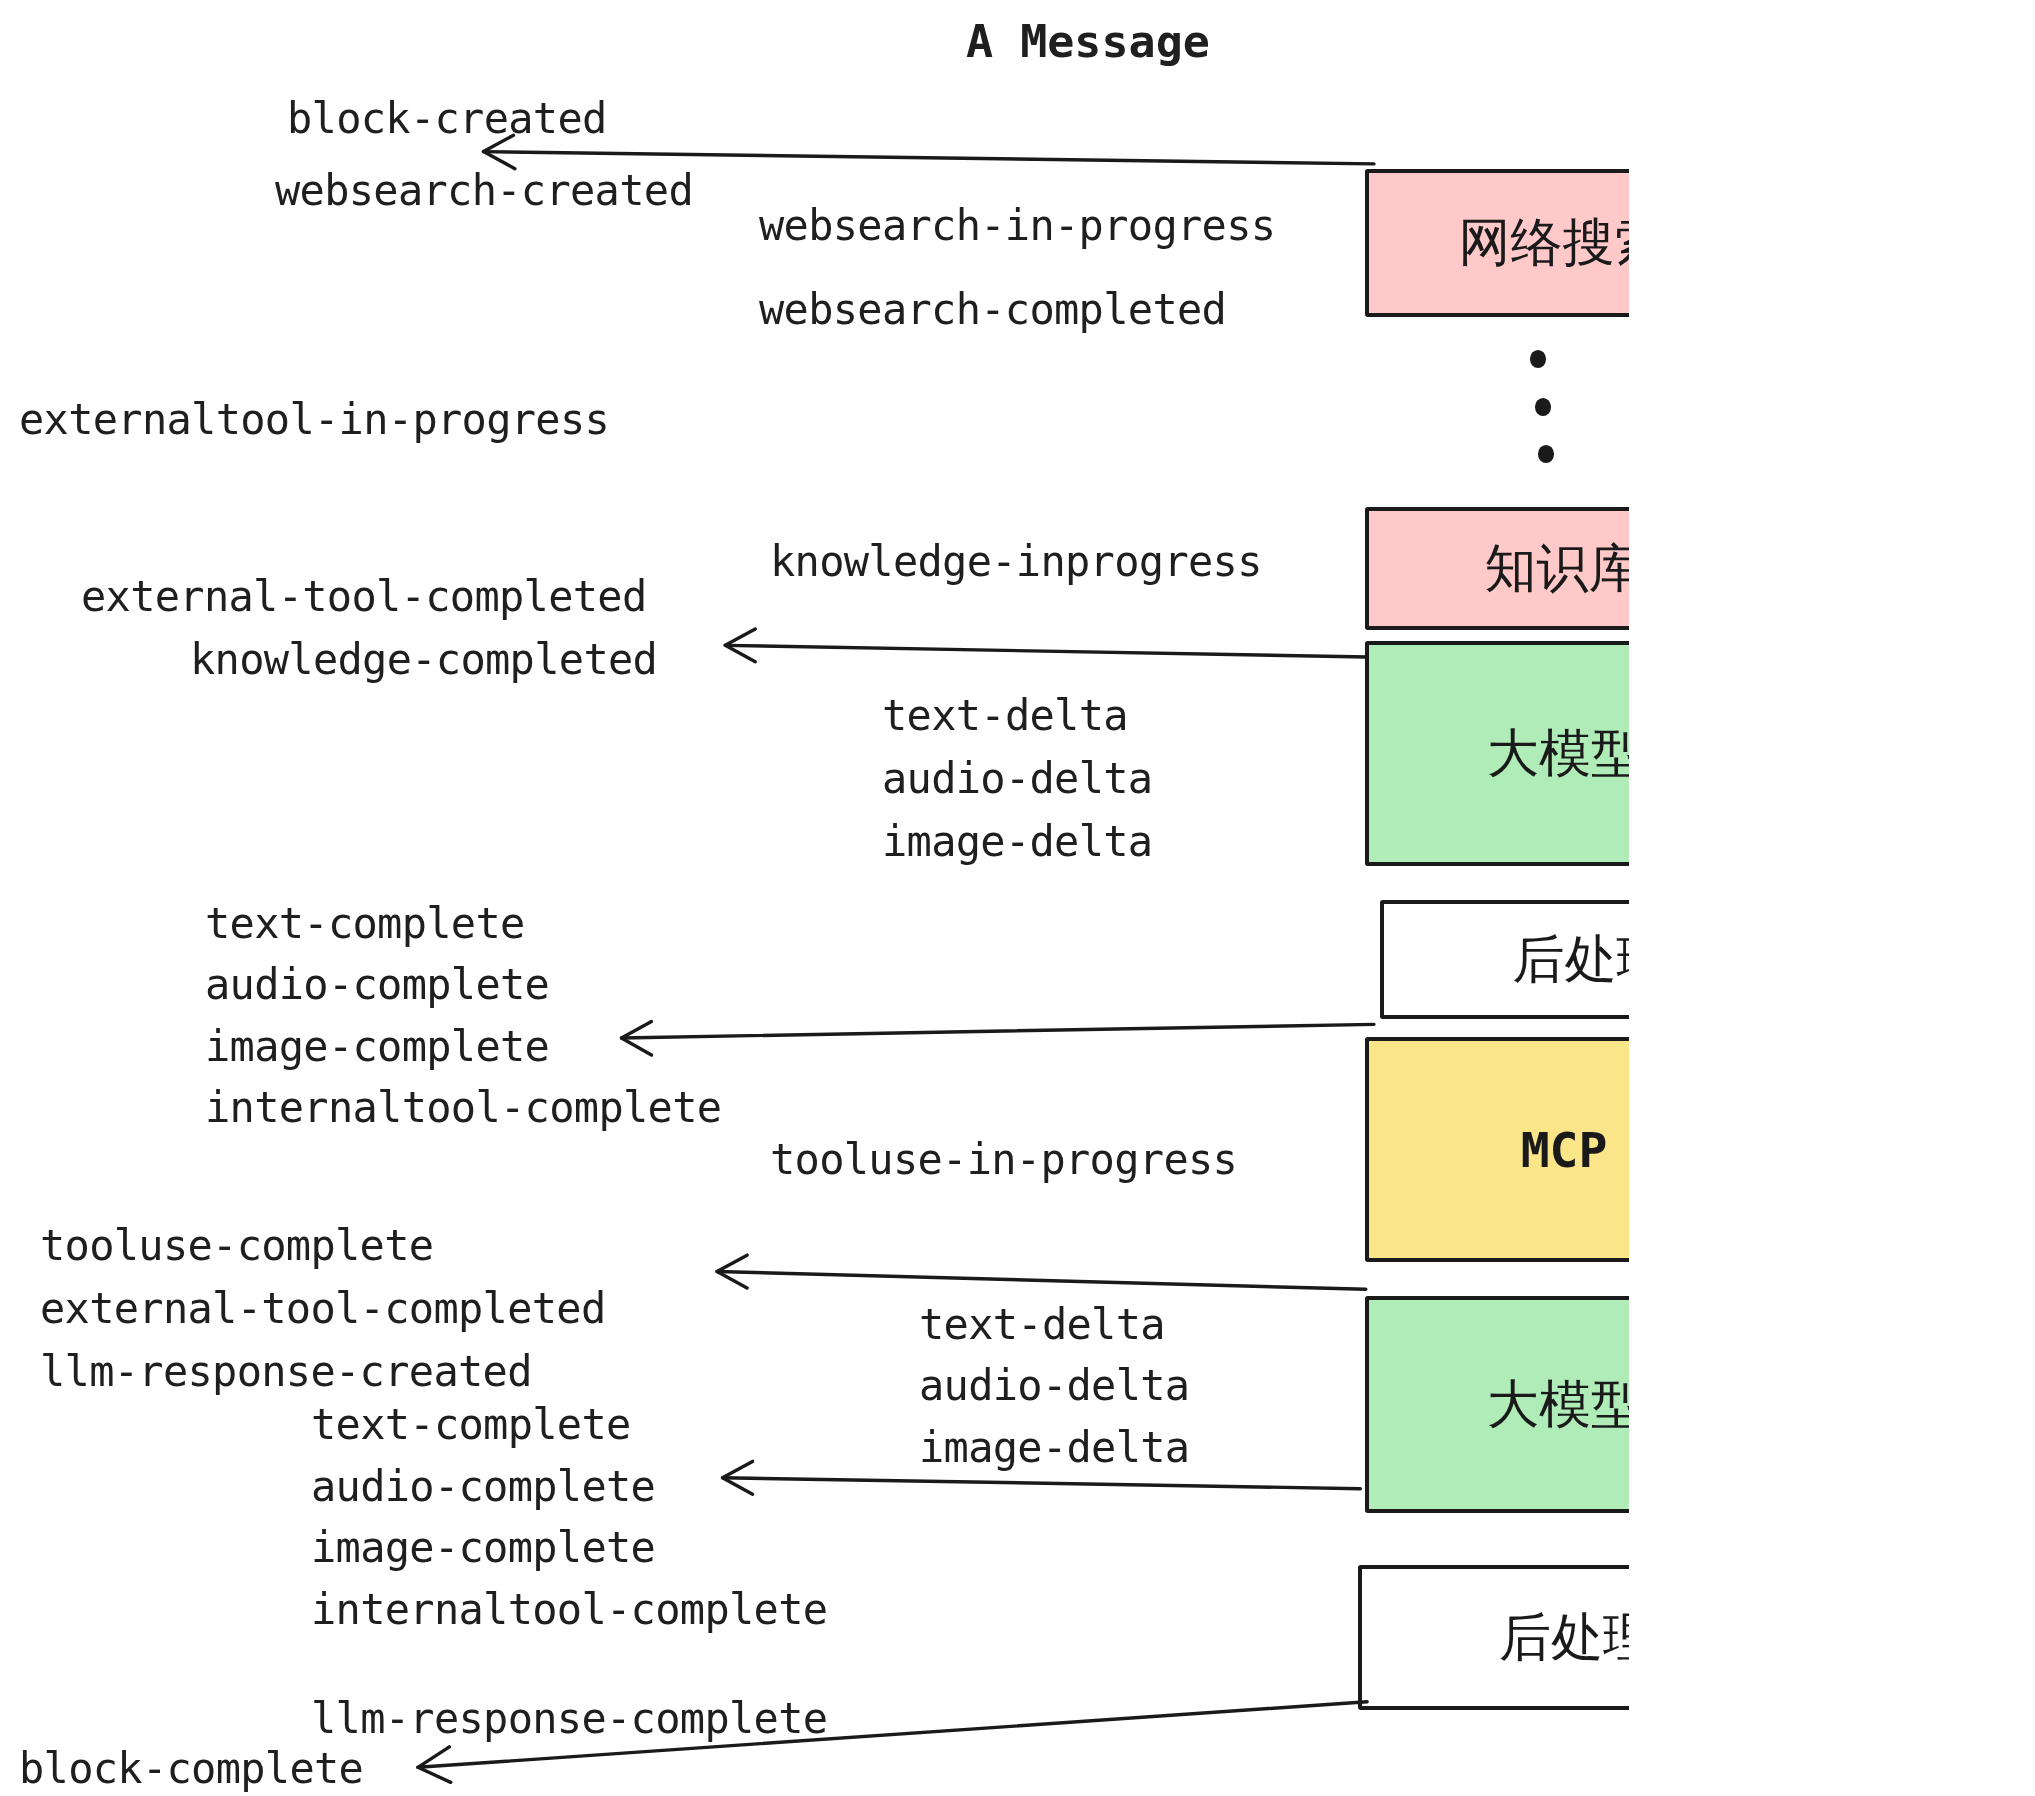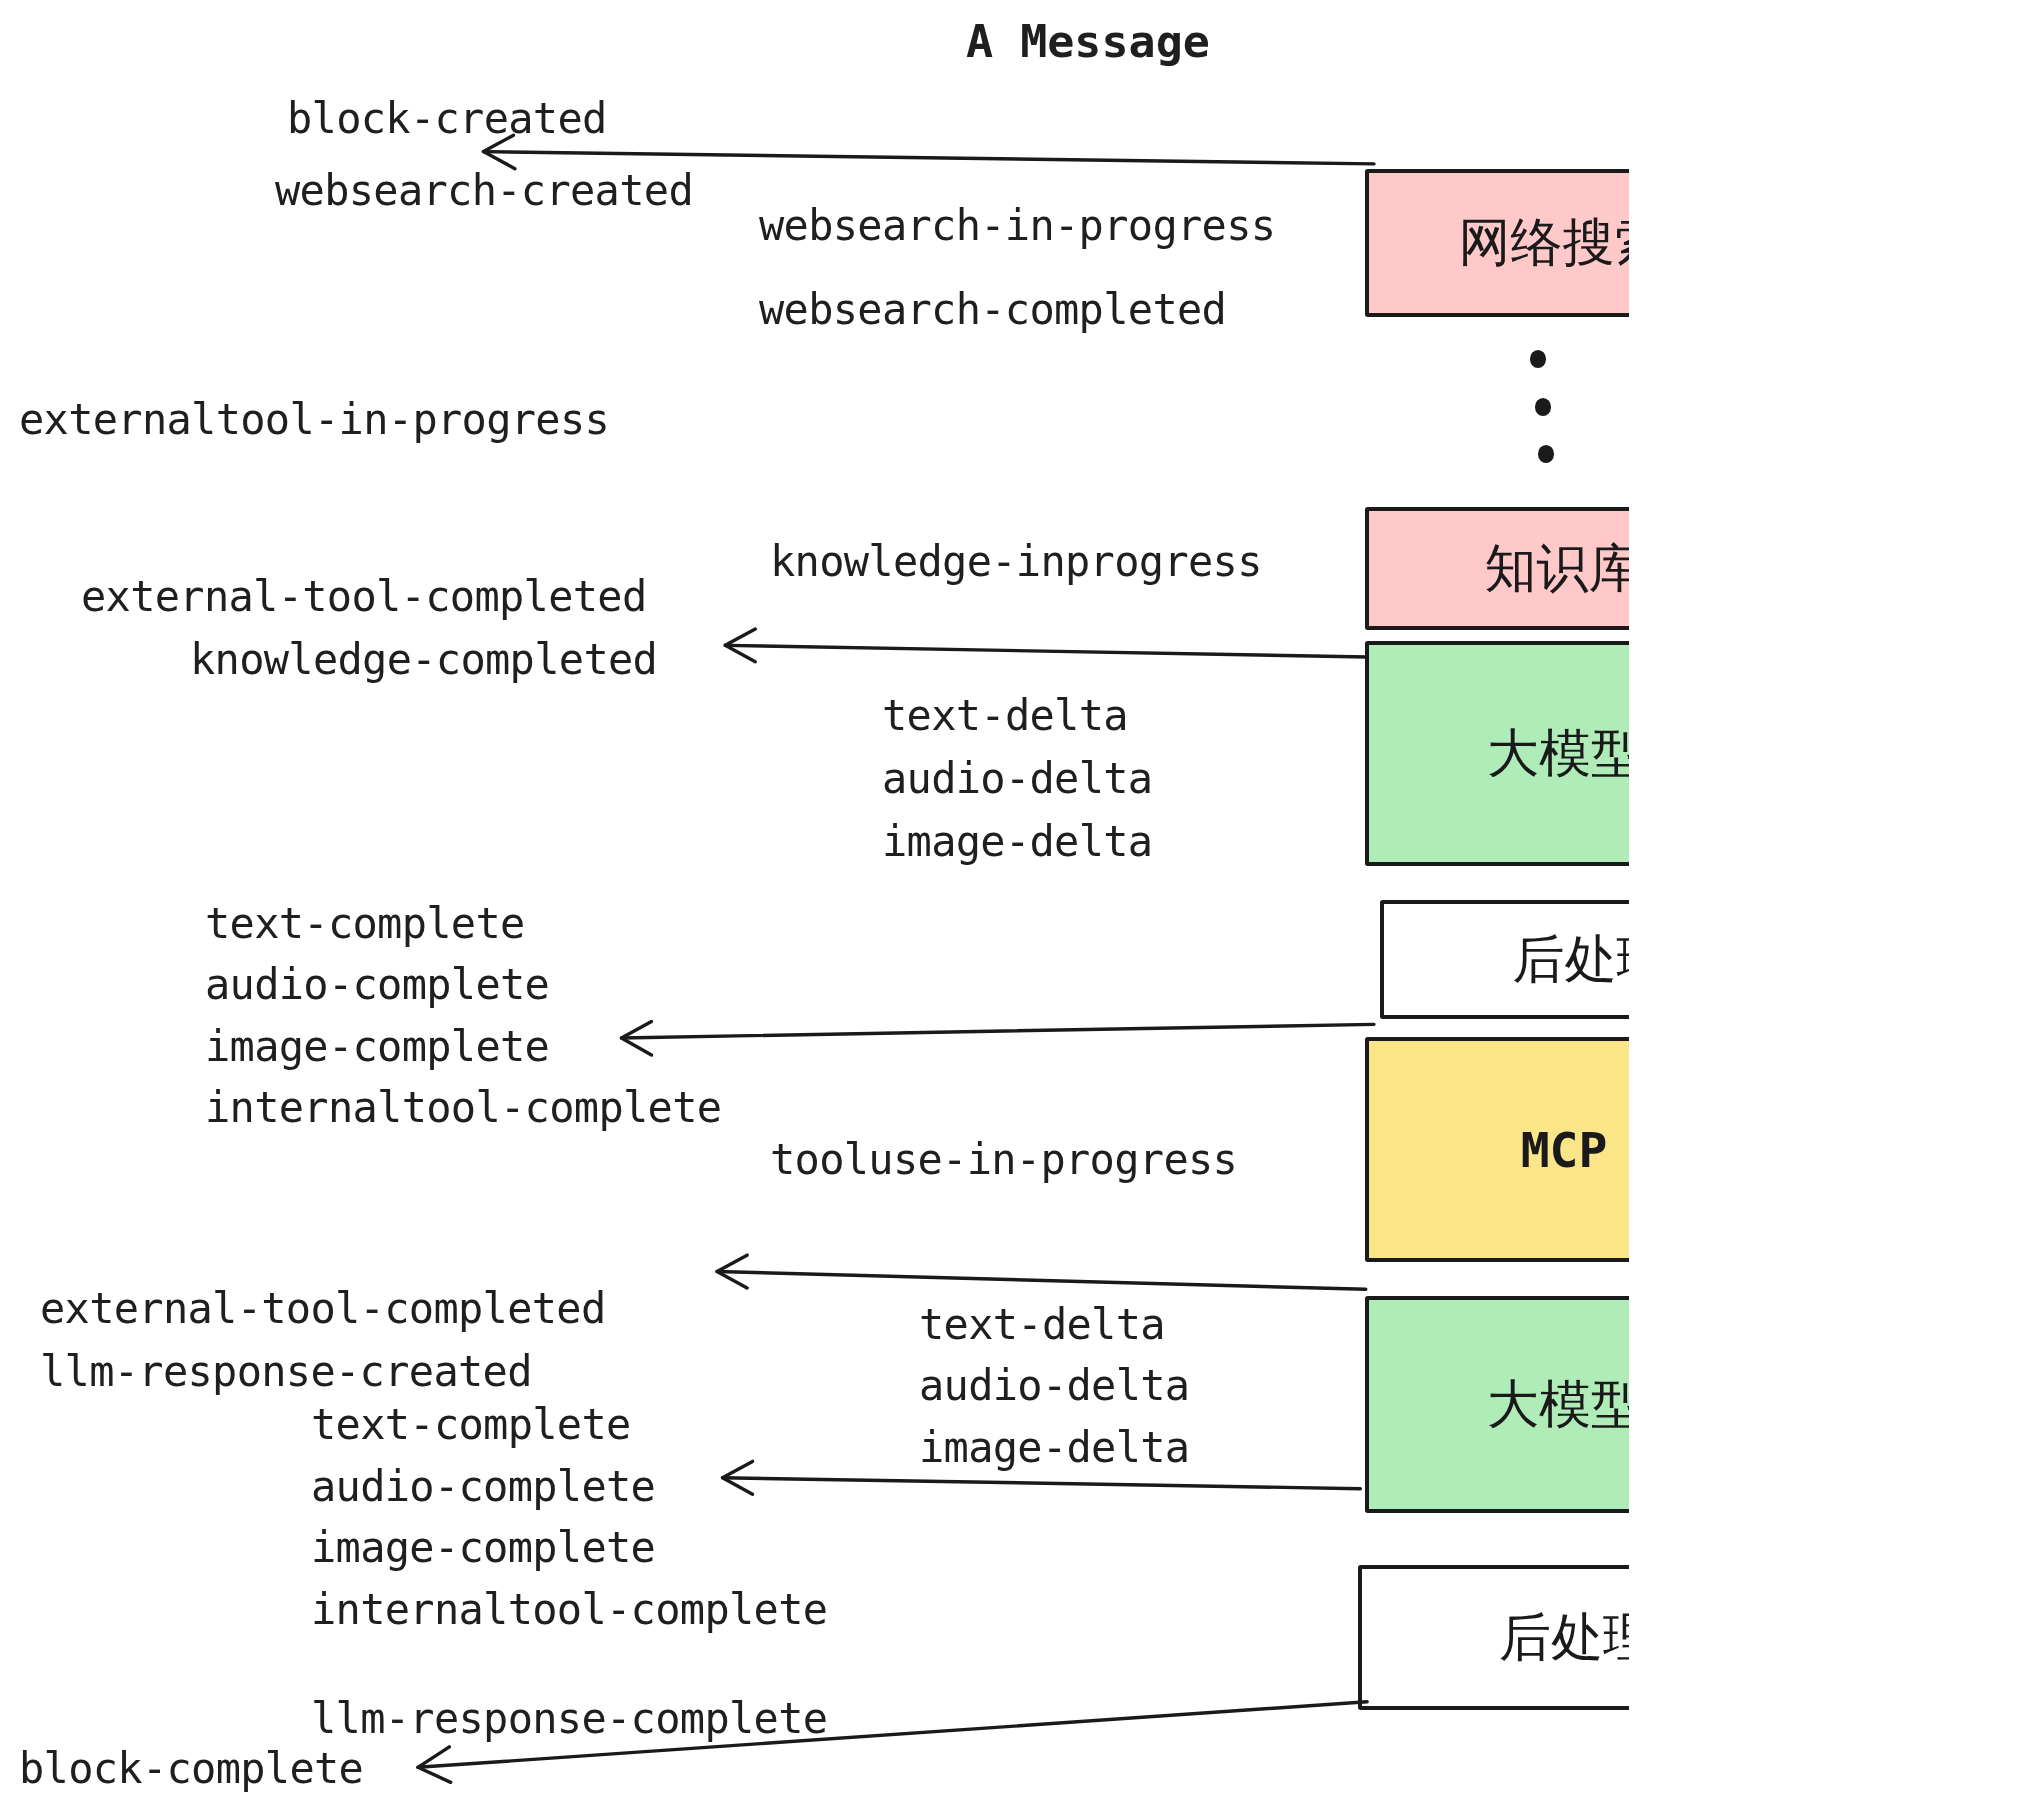--- a/index.html
+++ b/index.html
@@ -82,20 +82,21 @@
   <div class="ev" style="left:882px;top:691px;">text-delta</div>
   <div class="ev" style="left:882px;top:754px;">audio-delta</div>
   <div class="ev" style="left:882px;top:817px;">image-delta</div>
 
   <div class="ev" style="left:205px;top:899px;">text-complete</div>
   <div class="ev" style="left:205px;top:960px;">audio-complete</div>
   <div class="ev" style="left:205px;top:1022px;">image-complete</div>
   <div class="ev" style="left:205px;top:1083px;">internaltool-complete</div>
   <div class="ev" style="left:770px;top:1135px;">tooluse-in-progress</div>
 
+  <div class="ev" style="left:40px;top:1221px;">tooluse-complete</div>
   <div class="ev" style="left:40px;top:1284px;">external-tool-completed</div>
   <div class="ev" style="left:40px;top:1347px;">llm-response-created</div>
 
   <div class="ev" style="left:919px;top:1300px;">text-delta</div>
   <div class="ev" style="left:919px;top:1361px;">audio-delta</div>
   <div class="ev" style="left:919px;top:1423px;">image-delta</div>
 
   <div class="ev" style="left:311px;top:1400px;">text-complete</div>
   <div class="ev" style="left:311px;top:1462px;">audio-complete</div>
   <div class="ev" style="left:311px;top:1523px;">image-complete</div>

